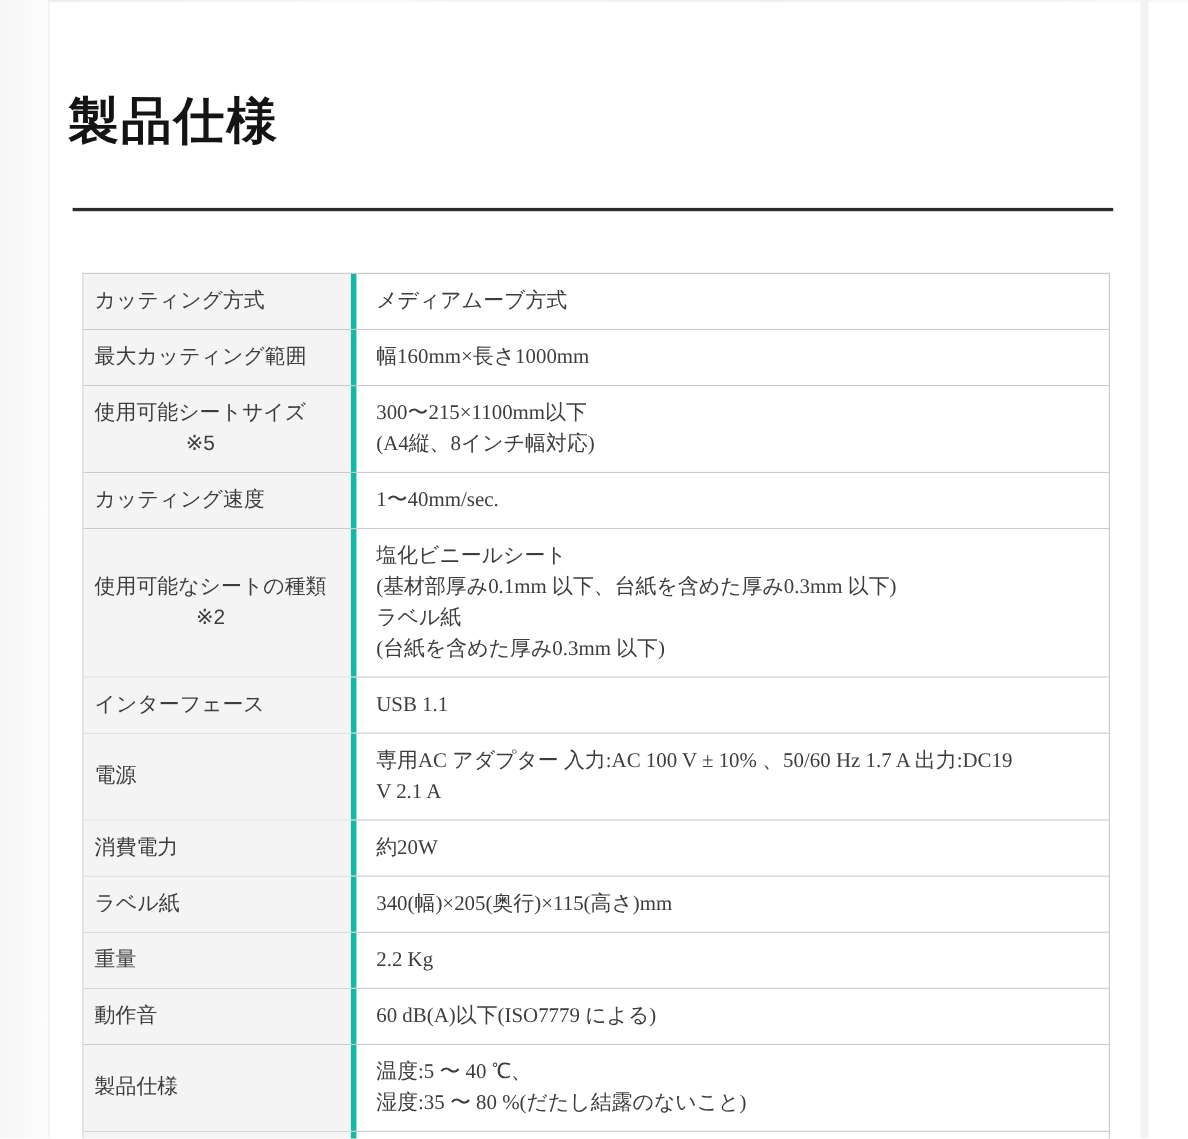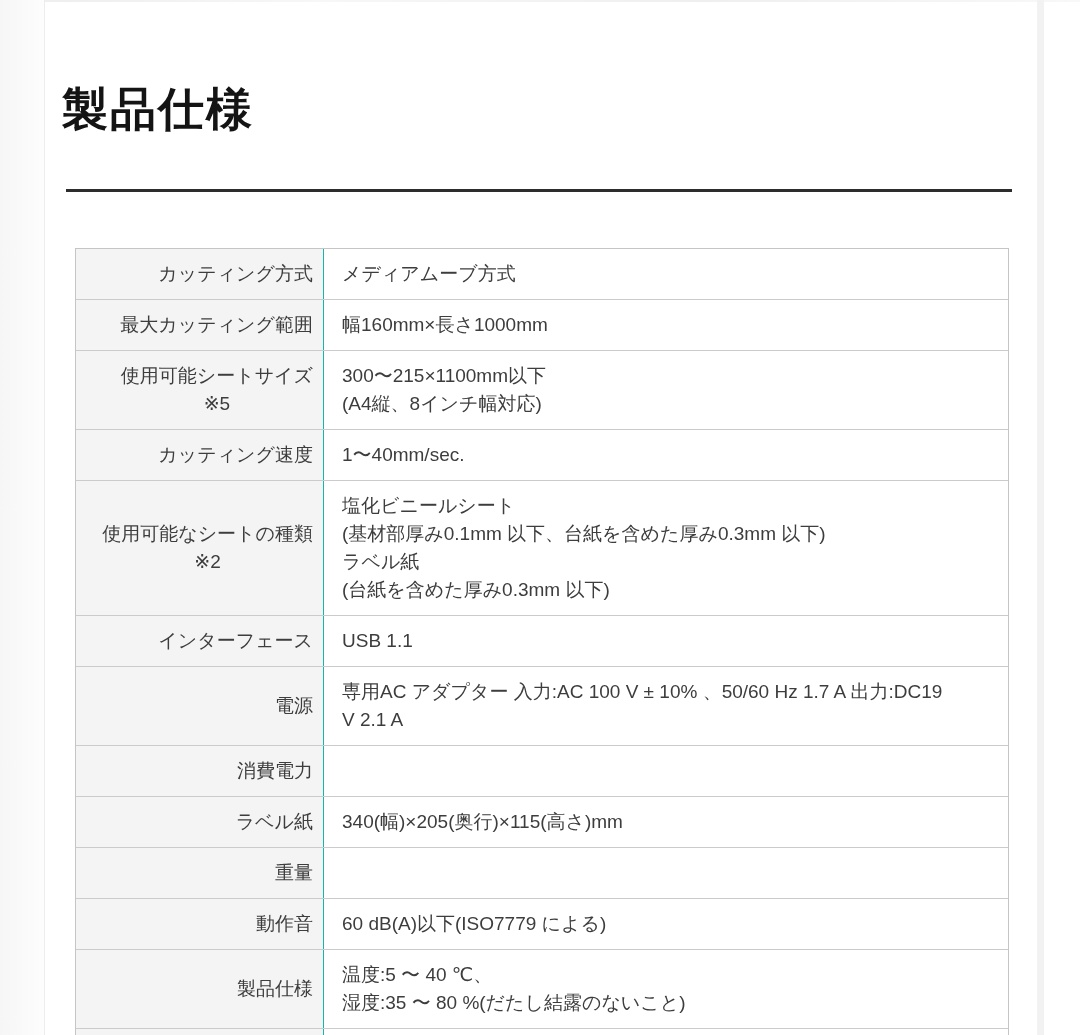--- a/index.html
+++ b/index.html
@@ -65,34 +65,35 @@
   .row {
     display: flex;
     border-bottom: 1px solid #cbcbcb;
   }
   .cell {
     box-sizing: border-box;
   }
   .cell.label {
     width: 248px;
     background: #f4f4f4;
-    border-right: 1px solid #14b8a6;
+    border-right: 5px solid #14b8a6;
     display: flex;
     flex-direction: column;
     justify-content: center;
-    align-items: flex-end;
+    align-items: flex-start;
     text-align: center;
     padding: 11px 10px;
   }
   .cell.value {
     flex: 1;
     display: flex;
     flex-direction: column;
     justify-content: flex-end;
     padding: 11px 18px;
+    font-family: Liberation Serif, serif;
   }
   .cell .txt {
     white-space: pre-line;
     font-size: 19px;
     line-height: 28px;
     color: #3d3d3d;
   }
   
   .row.stub { height: 12px; }
   .row.stub .cell { padding: 0; }
@@ -176,34 +177,40 @@
     <div class="cell value">
       <div class="txt">専用AC アダプター 入力:AC 100 V ± 10% 、50/60 Hz 1.7 A 出力:DC19
 V 2.1 A</div>
     </div>
   </div>
 
   <div class="row">
     <div class="cell label">
       <div class="txt">消費電力</div>
     </div>
+    <div class="cell value">
+      <div class="txt">約20W</div>
+    </div>
   </div>
 
   <div class="row">
     <div class="cell label">
       <div class="txt">ラベル紙</div>
     </div>
     <div class="cell value">
       <div class="txt">340(幅)×205(奥行)×115(高さ)mm</div>
     </div>
   </div>
 
   <div class="row">
     <div class="cell label">
       <div class="txt">重量</div>
+    </div>
+    <div class="cell value">
+      <div class="txt">2.2 Kg</div>
     </div>
   </div>
 
   <div class="row">
     <div class="cell label">
       <div class="txt">動作音</div>
     </div>
     <div class="cell value">
       <div class="txt">60 dB(A)以下(ISO7779 による)</div>
     </div>

